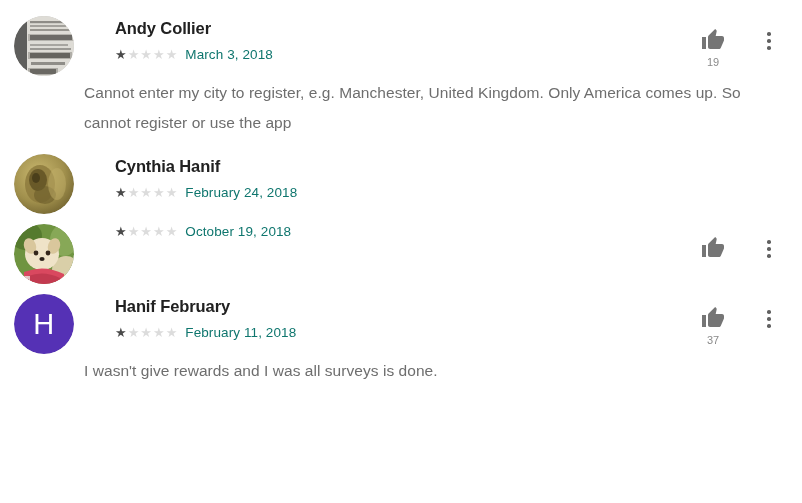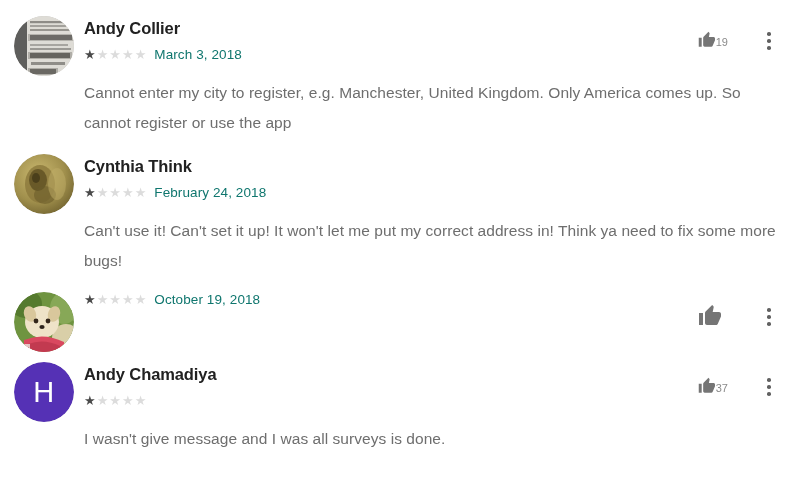--- a/index.html
+++ b/index.html
@@ -42,20 +42,21 @@
     align-items: center;
     justify-content: center;
     color: #ffffff;
     font-size: 29px;
     font-weight: 400;
     font-family: "Liberation Sans", sans-serif;
     letter-spacing: 0.5px;
   }
   .review-head {
     min-height: 56px;
+    margin-left: 31px;
   }
   .author {
     font-size: 16.5px;
     font-weight: 700;
     color: #212121;
     line-height: 24px;
     letter-spacing: -0.1px;
     margin: 0 0 5px 0;
     padding-top: 2px;
   }
@@ -94,21 +95,21 @@
   .actions {
     position: absolute;
     top: 20px;
     right: 22px;
     display: flex;
     align-items: flex-start;
     gap: 30px;
   }
   .thumb-wrap {
     display: flex;
-    flex-direction: row;
+    flex-direction: column;
     align-items: center;
     width: 30px;
   }
   .thumb-icon {
     width: 24px;
     height: 24px;
     display: block;
     color: #757575;
   }
   .thumb-count {
@@ -213,33 +214,32 @@
           <rect x="0" y="0" width="60" height="60" fill="url(#g2)"></rect>
           <ellipse cx="26" cy="30" rx="15" ry="19" fill="#8d7a3d" opacity="0.85"></ellipse>
           <ellipse cx="24" cy="26" rx="9" ry="11" fill="#5e4f22" opacity="0.8"></ellipse>
           <ellipse cx="22" cy="24" rx="4" ry="5" fill="#3e3416" opacity="0.7"></ellipse>
           <ellipse cx="31" cy="41" rx="11" ry="9" fill="#6b5c29" opacity="0.6"></ellipse>
           <ellipse cx="43" cy="30" rx="9" ry="16" fill="#bfae68" opacity="0.5"></ellipse>
         </g>
       </svg>
     </div>
     <div class="review-head">
-      <div class="author">Cynthia Think</div>
+      <div class="author">Cynthia Hanif</div>
       <div class="meta-row">
         <span class="stars">
           <span class="star filled">★</span>
           <span class="star">★</span>
           <span class="star">★</span>
           <span class="star">★</span>
           <span class="star">★</span>
         </span>
         <span class="date">February 24, 2018</span>
       </div>
     </div>
-    <div class="body-text">Can't use it! Can't set it up! It won't let me put my correct address in! Think ya need to fix some more bugs!</div>
   </div>
 
   <div class="review">
     <div class="avatar">
       <svg viewBox="0 0 60 60">
         <defs>
           <clipPath id="c3">
               <circle cx="30" cy="30" r="30"></circle>
             </clipPath>
         </defs>
@@ -285,32 +285,33 @@
         <span class="dot"></span>
       </div>
     </div>
   </div>
 
   <div class="review">
     <div class="avatar">
       <div class="avatar-letter" style="background:#5531b5">H</div>
     </div>
     <div class="review-head">
-      <div class="author">Andy Chamadiya</div>
+      <div class="author">Hanif February</div>
       <div class="meta-row">
         <span class="stars">
           <span class="star filled">★</span>
           <span class="star">★</span>
           <span class="star">★</span>
           <span class="star">★</span>
           <span class="star">★</span>
         </span>
-      </div>
-    </div>
-    <div class="body-text">I wasn't give message and I was all surveys is done.</div>
+        <span class="date">February 11, 2018</span>
+      </div>
+    </div>
+    <div class="body-text">I wasn't give rewards and I was all surveys is done.</div>
     <div class="actions">
       <div class="thumb-wrap">
         <svg class="thumb-icon" viewBox="0 0 24 24" fill="currentColor">
           <path d="M1 21h4V9H1v12zm22-11c0-1.1-.9-2-2-2h-6.31l.95-4.57.03-.32c0-.41-.17-.79-.44-1.06L14.17 1 7.59 7.59C7.22 7.95 7 8.45 7 9v10c0 1.1.9 2 2 2h9c.83 0 1.54-.5 1.84-1.22l3.02-7.05c.09-.23.14-.47.14-.73v-2z"></path>
         </svg>
         <span class="thumb-count">37</span>
       </div>
       <div class="overflow-menu">
         <span class="dot"></span>
         <span class="dot"></span>

